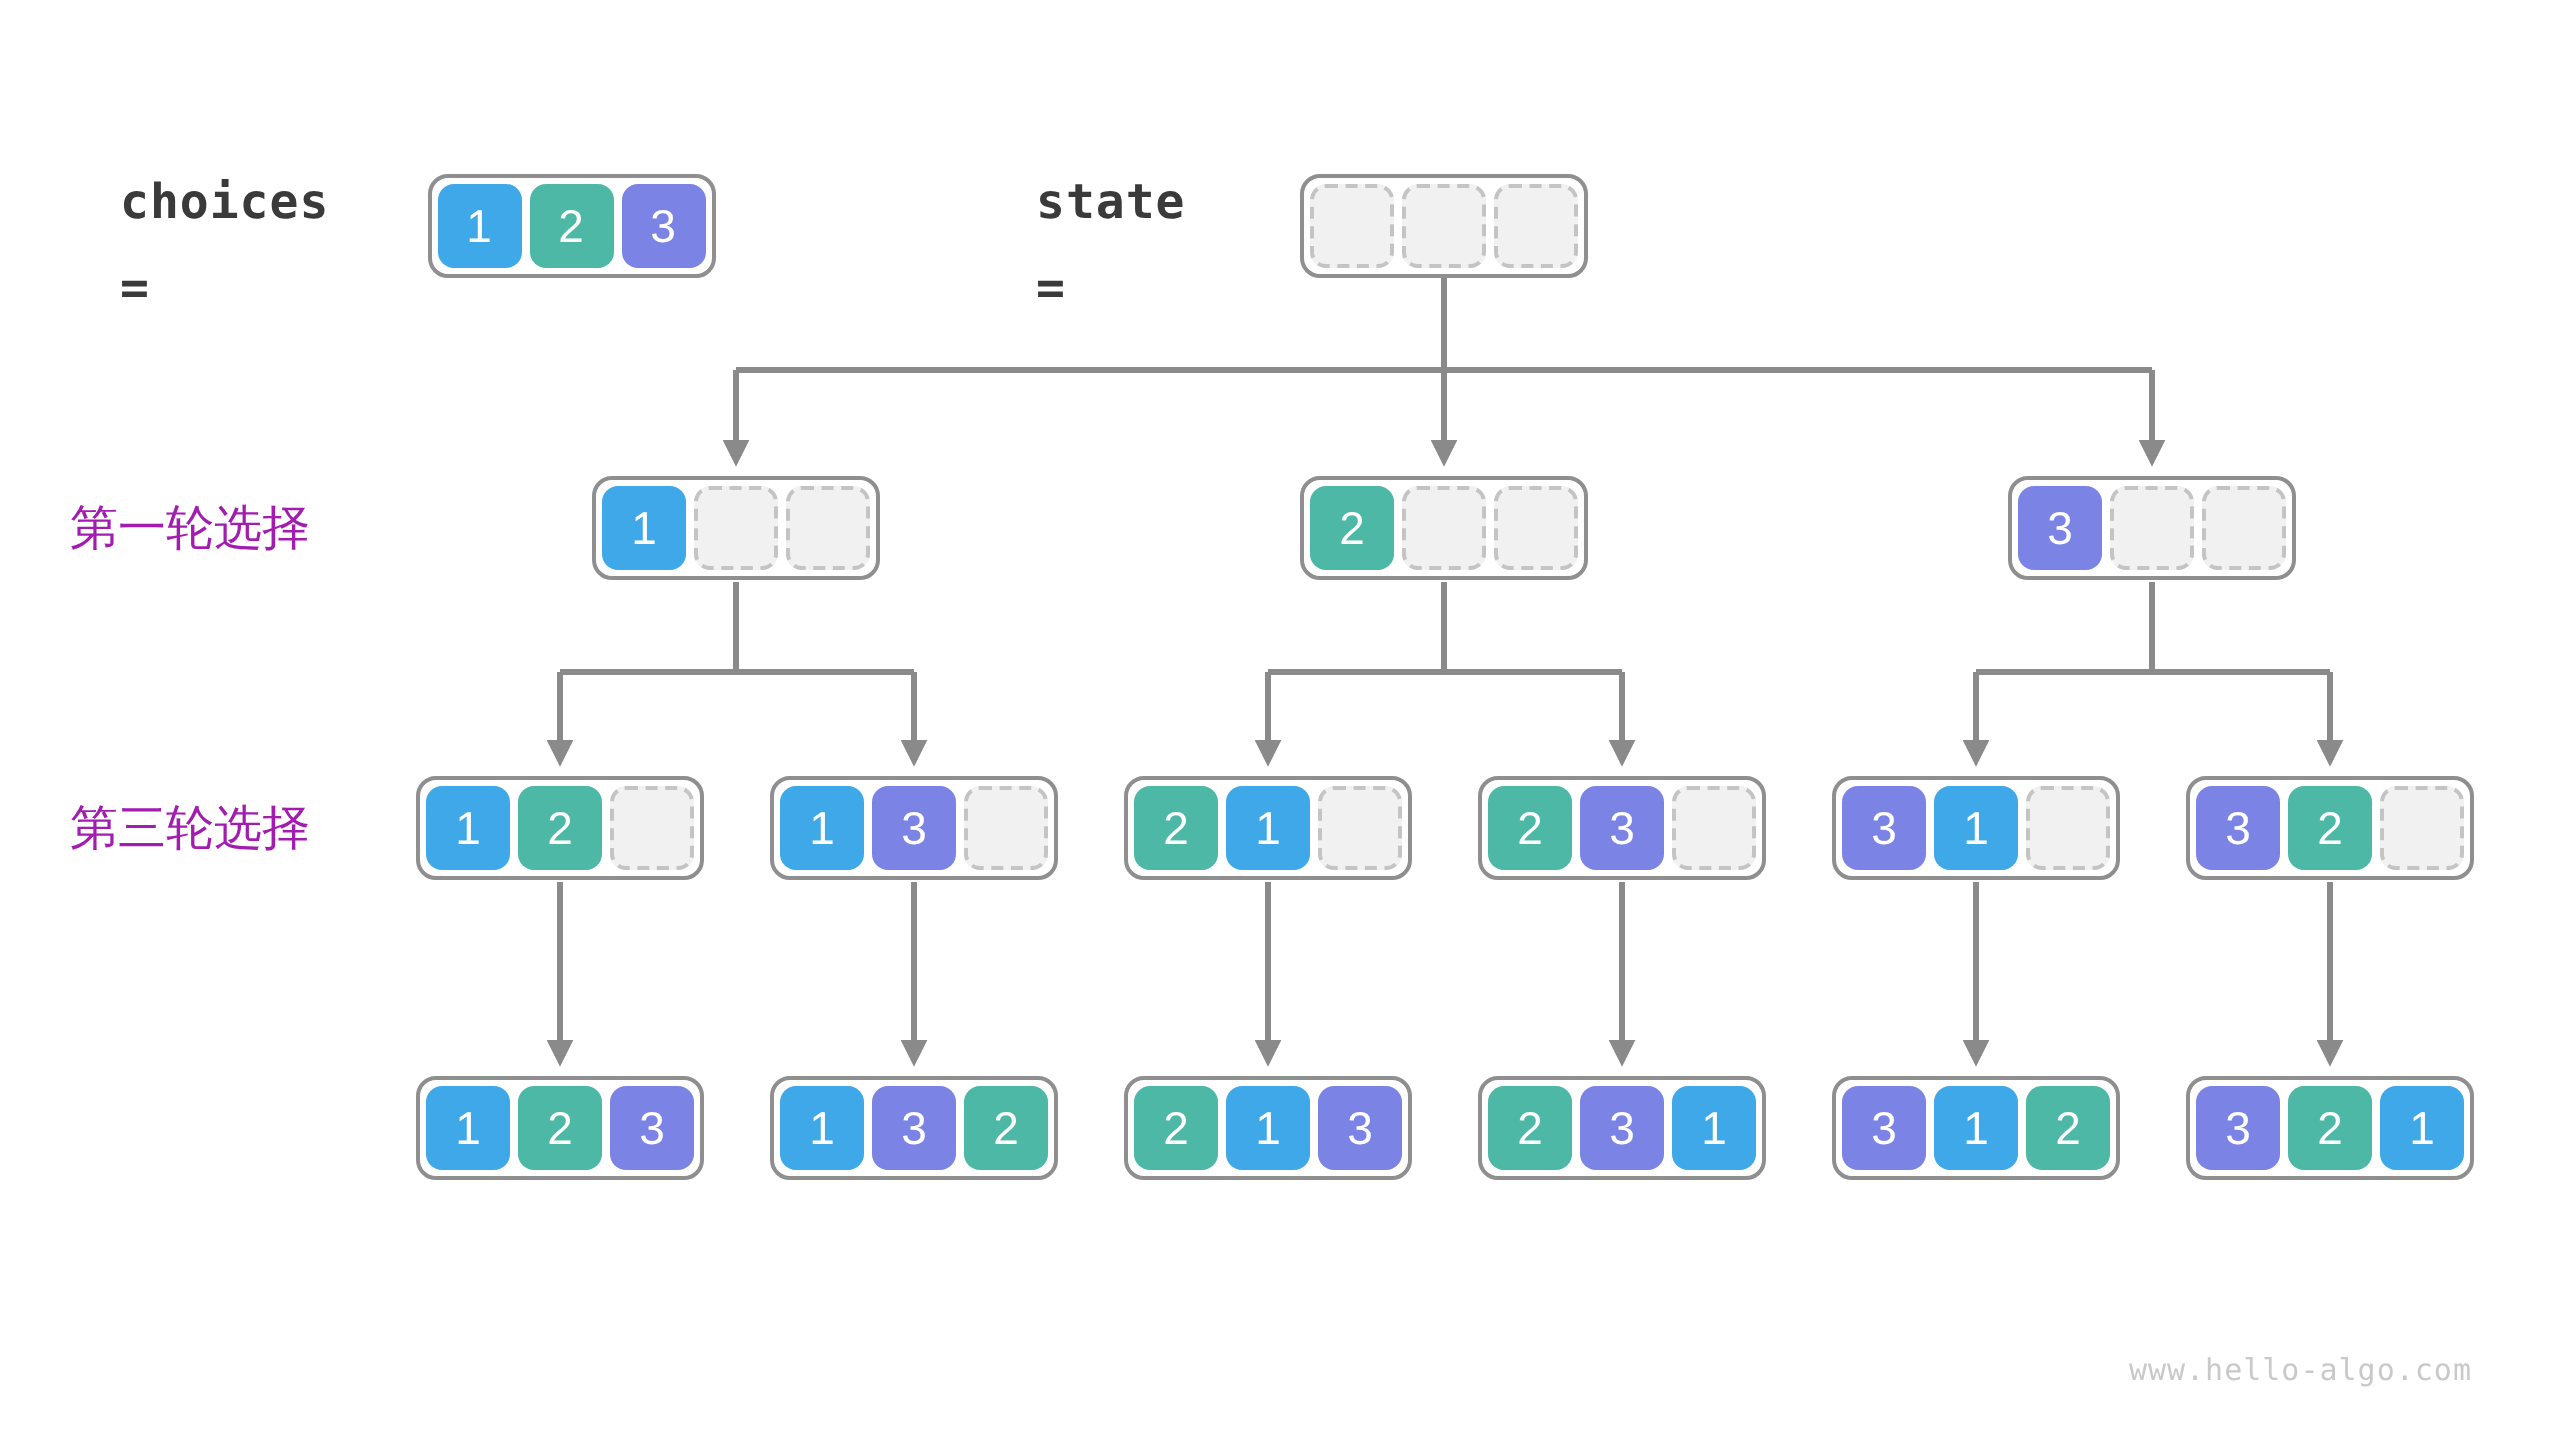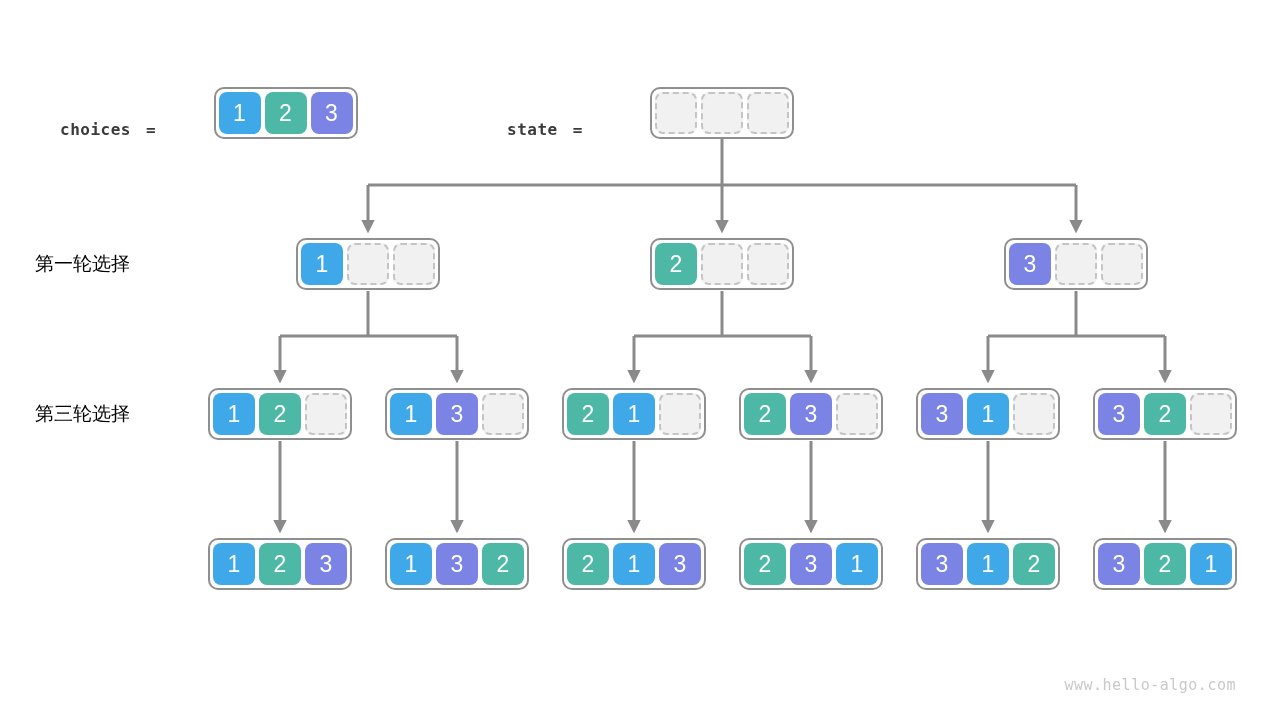--- a/index.html
+++ b/index.html
@@ -17,29 +17,29 @@
   }
   .cell{
     width:42px;height:42px;border-radius:8px;box-sizing:border-box;
     display:flex;align-items:center;justify-content:center;
     font-size:23px;font-weight:500;color:#ffffff;
   }
   .cell.empty{background:#f1f1f1;border:2px dashed #c4c4c4;}
 
   
   .expr{
-    position:absolute;height:52px;display:flex;align-items:flex-end;gap:15px;
+    position:absolute;height:52px;display:flex;align-items:flex-start;gap:15px;
     font-family:"DejaVu Sans Mono","Liberation Mono",monospace;
-    font-weight:700;font-size:16px;color:#3a3a3a;letter-spacing:0.5px;
+    font-weight:700;font-size:24px;color:#3a3a3a;letter-spacing:0.5px;flex-direction:column;
   }
 
   
   .row-label{
     position:absolute;left:35px;height:52px;display:flex;align-items:center;
-    font-size:19px;font-weight:500;color:#000000;
+    font-size:24px;font-weight:500;color:#a21caf;
   }
 
   .watermark{
     position:absolute;right:44px;top:676px;
     font-family:"DejaVu Sans Mono","Liberation Mono",monospace;
     font-size:15px;color:#c9c9c9;letter-spacing:0.5px;
   }
 </style>
 </head>
 <body>
@@ -80,21 +80,21 @@
       <path d="M988 441 V528" marker-end="url(#ah)"></path>
       <path d="M1165 441 V528" marker-end="url(#ah)"></path>
     </g>
   </svg>
 
   <div class="expr" style="left:60px;top:87px;">
     <span>choices</span>
     <span>=</span>
   </div>
 
-  <div class="expr" style="left:507px;top:87px;">
+  <div class="expr" style="left:518px;top:87px;">
     <span>state</span>
     <span>=</span>
   </div>
 
   <div class="row-label" style="top:238px;">第一轮选择</div>
   <div class="row-label" style="top:388px;">第三轮选择</div>
 
   <div id="nodes-layer">
       <div class="node-box" style="left: 285.5px; top: 87px;">
         <div class="cell filled" style="background: rgb(63, 168, 232);">1</div>

